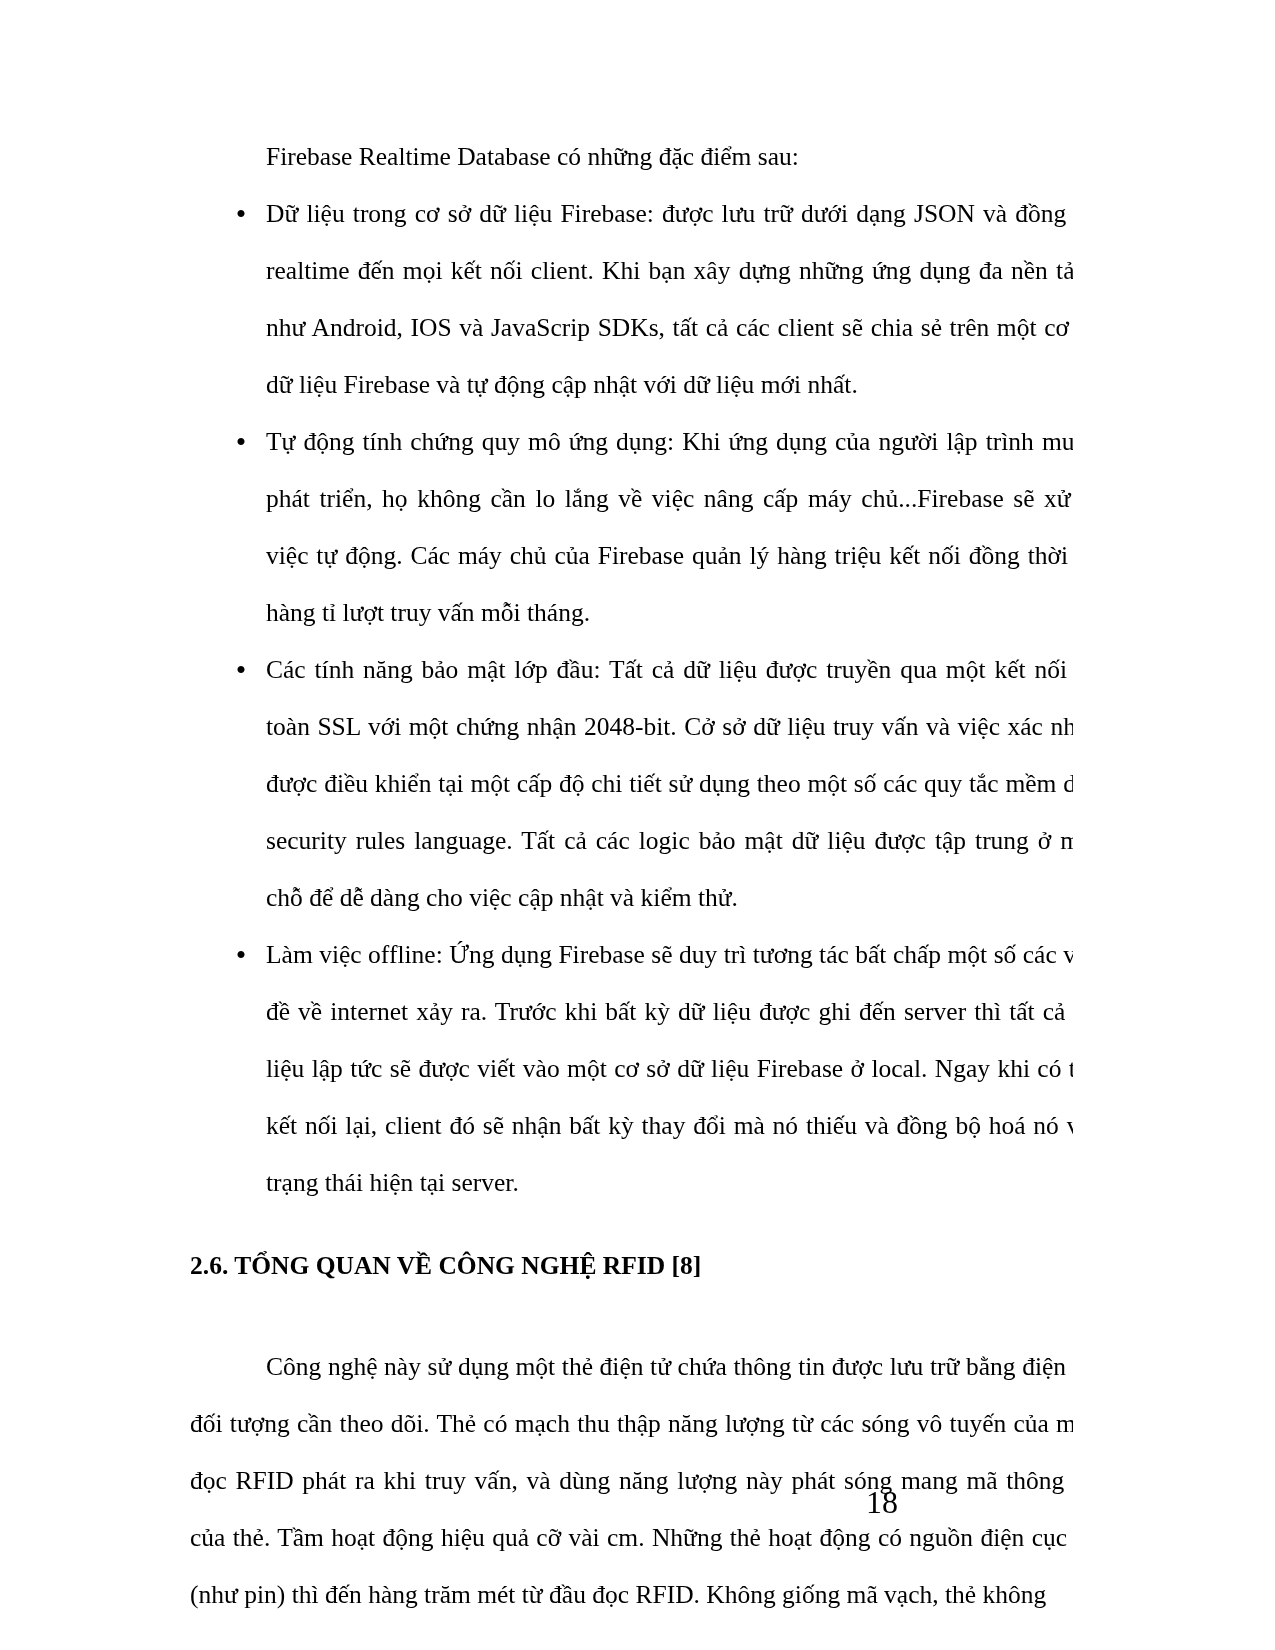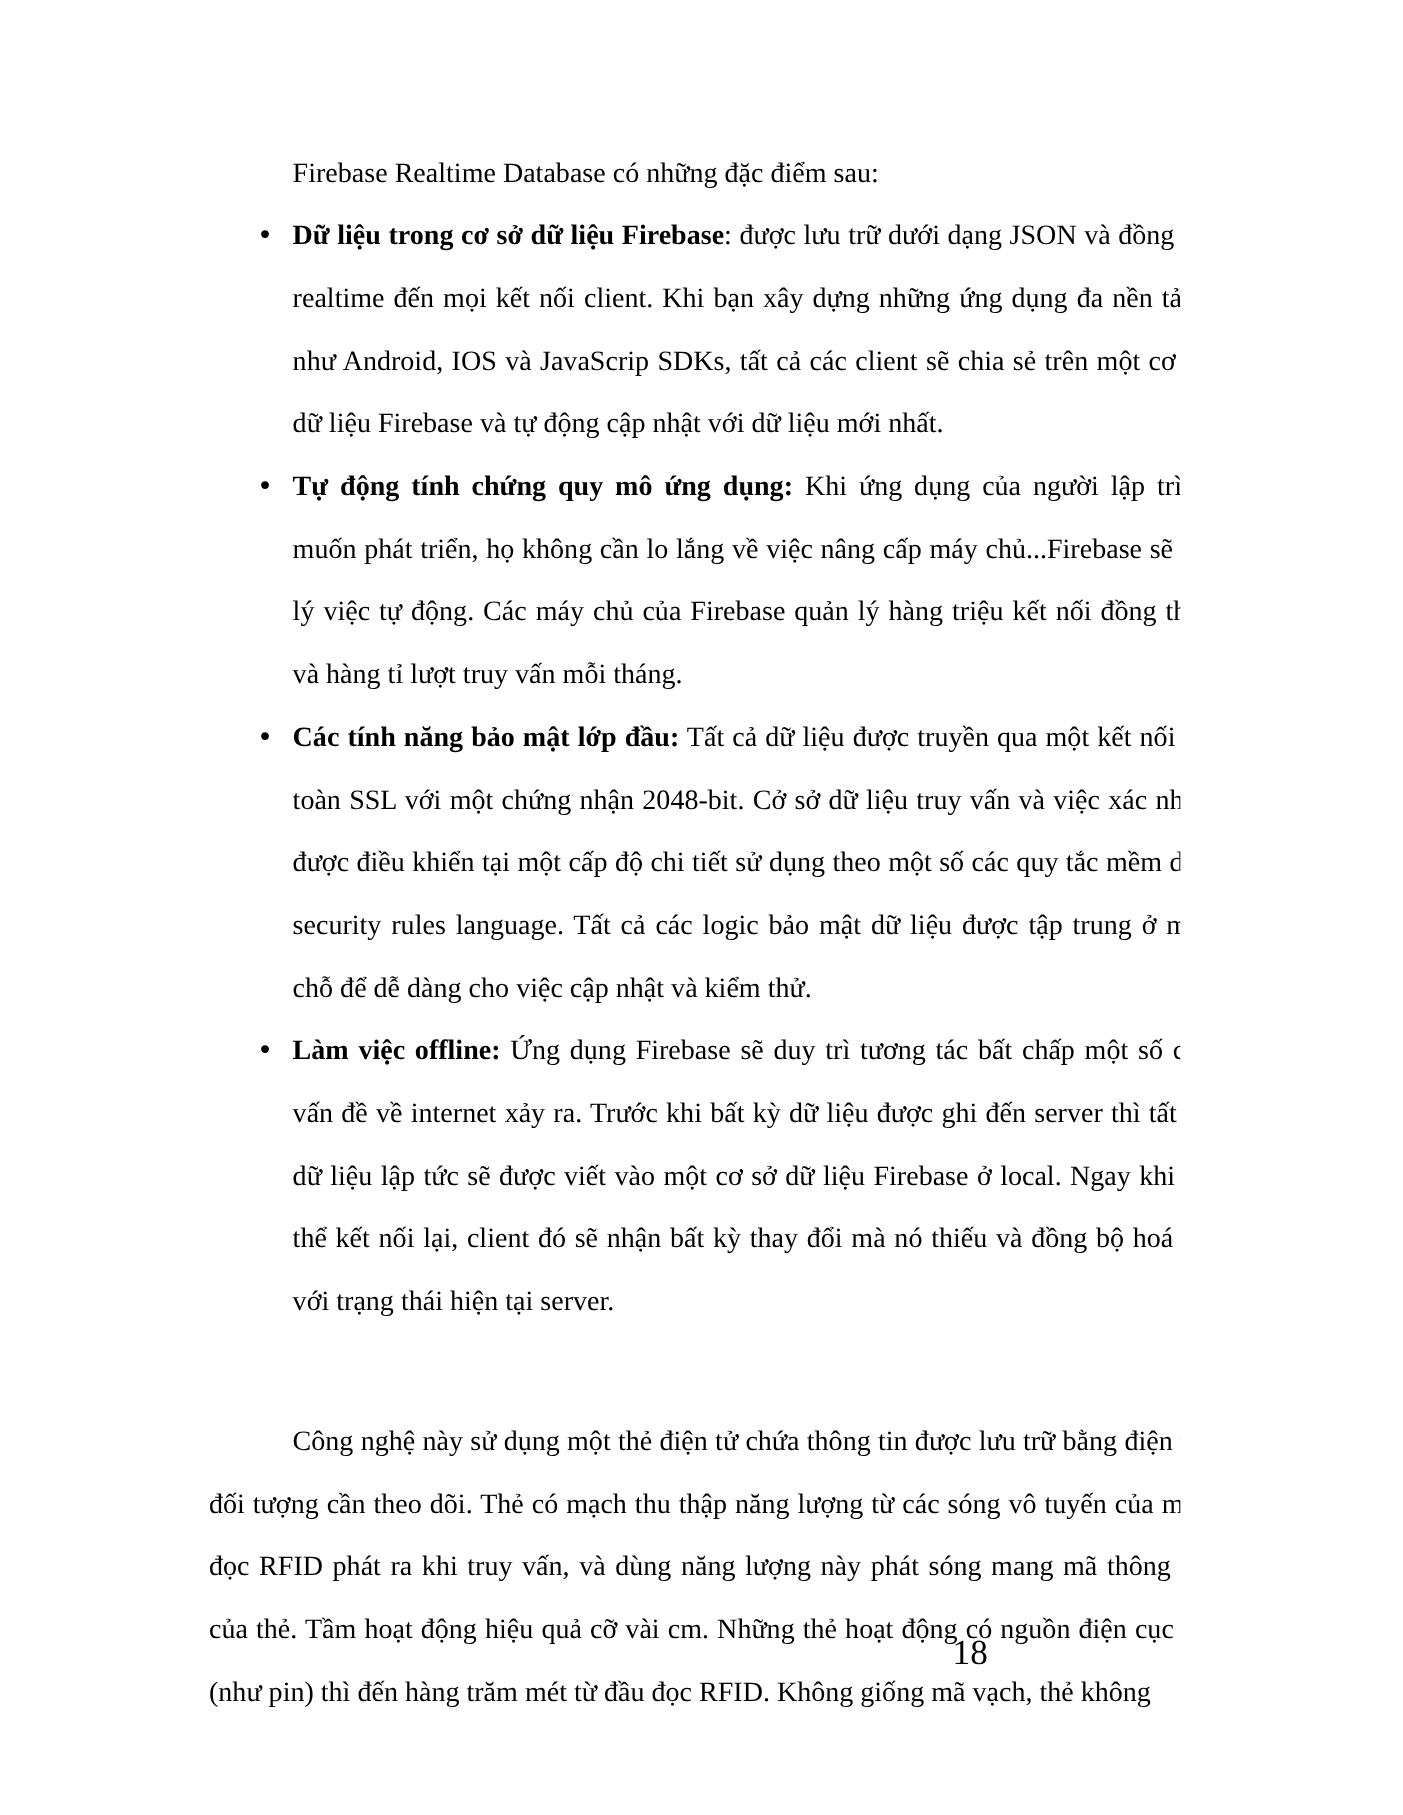--- a/index.html
+++ b/index.html
@@ -55,21 +55,21 @@
     position: absolute;
     left: 44px;
     top: 0;
     width: 14px;
     height: 57px;
     line-height: 57px;
     font-size: 30px;
     text-align: center;
   }
   ul.bullets > li .lead {
-    font-weight: bold;
+    font-weight: normal;
   }
   .h2 {
     font-size: 25.5px;
     font-weight: bold;
     line-height: 57px;
     margin: 0;
     text-align: left;
   }
   .h3 {
     font-size: 25.5px;
@@ -114,20 +114,21 @@
       </li>
 
       <li>
         <span class="dot">•</span><span class="lead">Làm việc offline:</span><span> Ứng dụng Firebase sẽ duy trì tương tác bất chấp một số các vấn đề về internet xảy ra. Trước khi bất kỳ dữ liệu được ghi đến server thì tất  cả dữ liệu lập tức sẽ được viết vào một cơ sở dữ liệu Firebase ở local. Ngay khi có thể kết nối lại, client đó sẽ nhận bất kỳ thay đổi mà nó thiếu và đồng bộ hoá nó với trạng thái hiện tại server.</span>
       </li>
 
     </ul>
 
     <div class="spacer-md"></div>
 
+    <h2 class="h2">2.6. TỔNG QUAN VỀ CÔNG NGHỆ RFID [8]</h2>
 
     <div class="spacer-sm"></div>
 
 
 
     <div class="spacer-lg"></div>
 
     <p class="para indent">Công nghệ này sử dụng một thẻ điện tử chứa thông tin được lưu trữ bằng điện tử, đối tượng cần theo dõi. Thẻ có mạch thu thập năng lượng từ các sóng vô tuyến của máy đọc RFID phát ra khi truy vấn, và dùng năng lượng này phát sóng mang mã thông tin của thẻ. Tầm hoạt động hiệu quả cỡ vài cm. Những thẻ hoạt động có nguồn điện cục bộ (như pin) thì đến hàng trăm mét từ đầu đọc RFID. Không giống mã vạch, thẻ không</p>
 
   </div>

